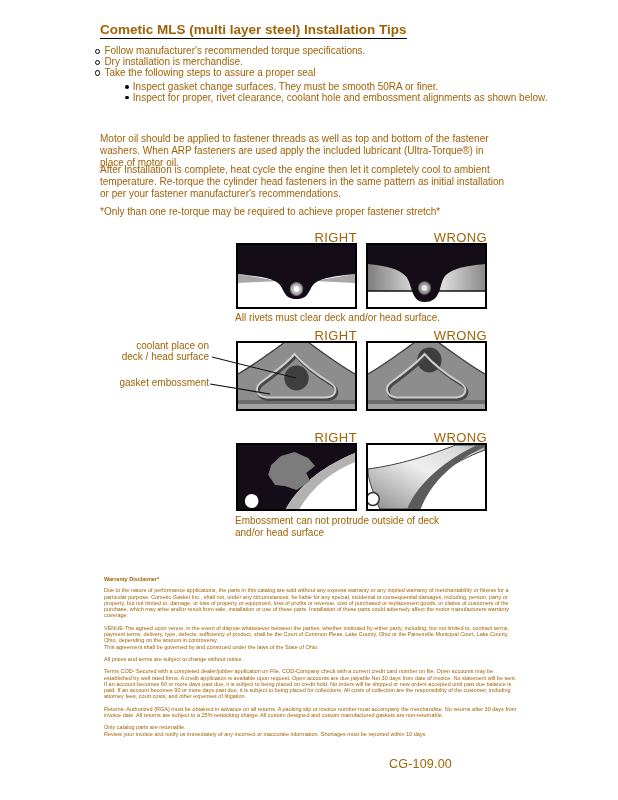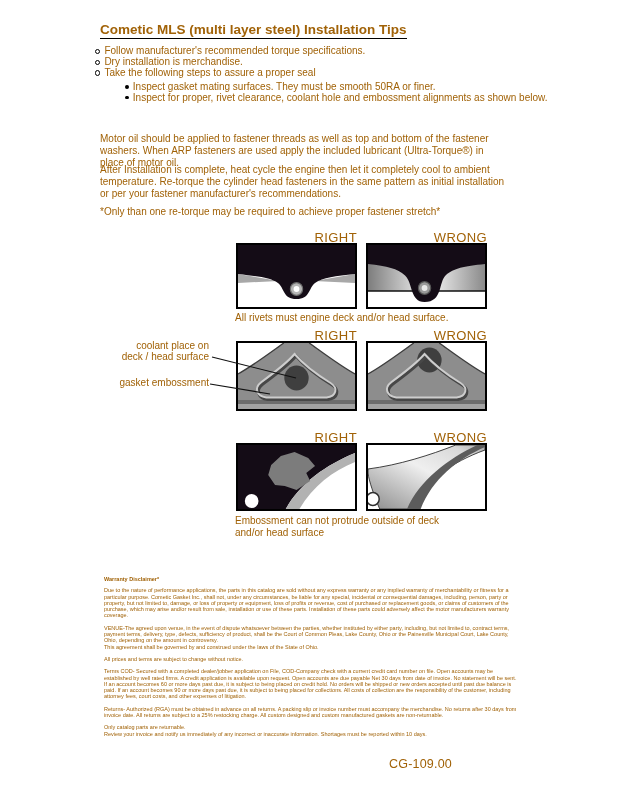--- a/index.html
+++ b/index.html
@@ -55,21 +55,21 @@
       <span class="b-marker"></span>
       <span>Dry installation is merchandise.</span>
     </div>
     <div class="b-row">
       <span class="b-marker"></span>
       <span>Take the following steps to assure a proper seal</span>
     </div>
     <div class="sub">
       <div class="b-row">
         <span class="s-marker"></span>
-        <span>Inspect gasket mating surfaces.  They must be smooth 50RA or finer.</span>
+        <span>Inspect gasket change surfaces.  They must be smooth 50RA or finer.</span>
       </div>
       <div class="b-row">
         <span class="s-marker"></span>
         <span>Inspect for proper, rivet clearance, coolant hole and embossment alignments as shown below.</span>
       </div>
     </div>
   </div>
 
   <div class="para" id="para1">Motor oil should be applied to fastener threads as well as top and bottom of the fastener washers. When ARP fasteners are used apply the included lubricant (Ultra-Torque®) in place of motor oil.</div>
   <div class="para" id="para2">After Installation is complete, heat cycle the engine then let it completely cool to ambient temperature. Re-torque the cylinder head fasteners in the same pattern as initial installation or per your fastener manufacturer's recommendations.</div>
@@ -99,21 +99,21 @@
         </linearGradient>
       </defs>
       <rect width="120" height="62" fill="#ffffff"></rect>
       <rect x="0" y="19" width="120" height="27" fill="url(#gw1)"></rect>
       <line x1="0" y1="46" x2="120" y2="46" stroke="#111111" stroke-width="1.4"></line>
       <path d="M0,0 H120 V19 C98,21 88,23.5 80,30 C72,37 77,57 58,57 C43,57 46,37.5 38,30.5 C30,23.5 20,21 0,19 Z" fill="#140c16"></path>
       <circle cx="58" cy="43" r="6.3" fill="#9a9a9a" stroke="#555555" stroke-width="1.2"></circle>
       <circle cx="58" cy="43" r="3" fill="#e8e8e8"></circle>
     </svg>
   </div>
-  <div class="cap" style="left:235px; top:312px;">All rivets must engine deck and/or head surface.</div>
+  <div class="cap" style="left:235px; top:312px;">All rivets must clear deck and/or head surface.</div>
 
   <div class="pair-header" style="left:236px; top:328px;">RIGHT</div>
   <div class="pair-header" style="left:366px; top:328px;">WRONG</div>
 
   <div class="callout" id="callout-coolant">
     <div>coolant place on</div>
     <div>deck / head surface</div>
   </div>
   <div class="callout" id="callout-emboss">
     <div>gasket embossment</div>

